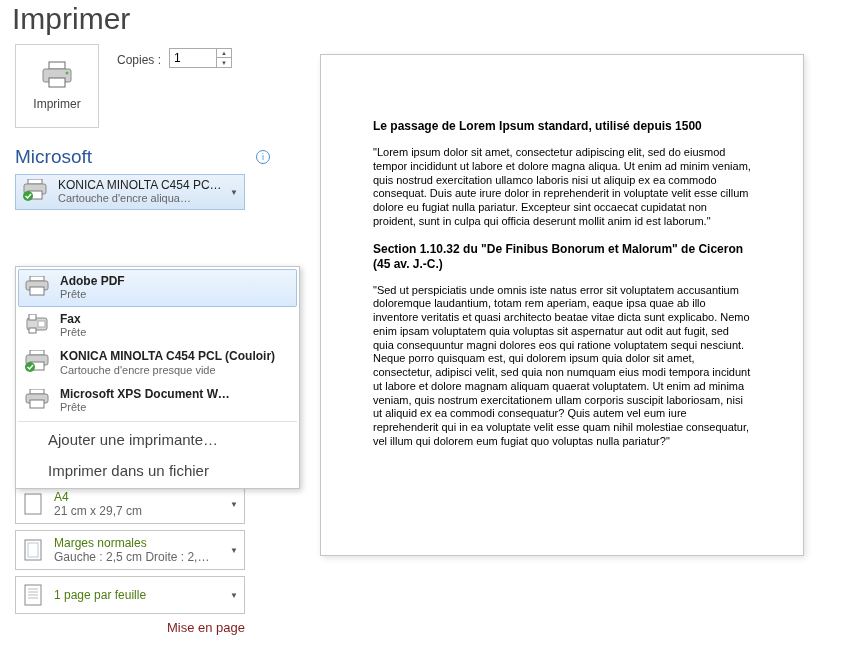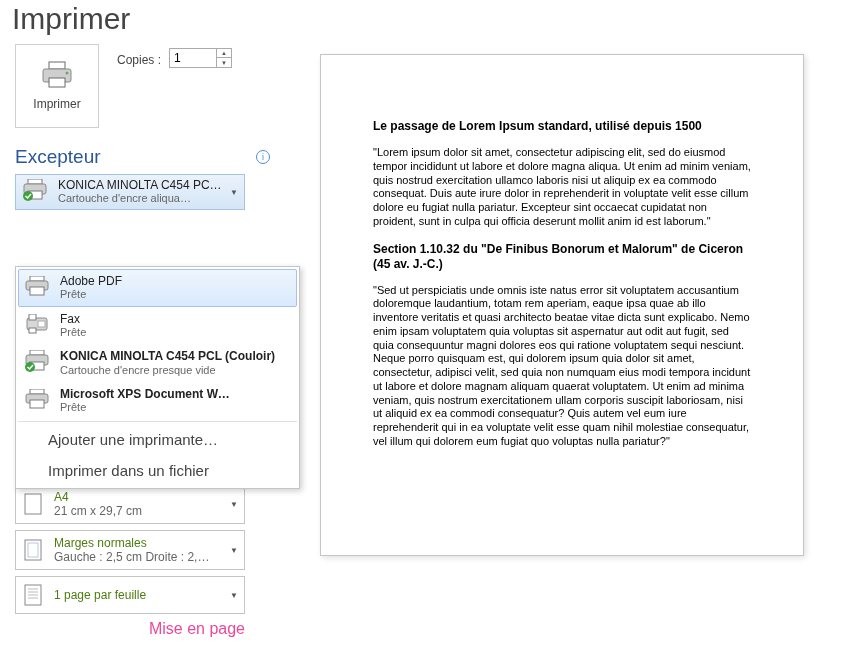--- a/index.html
+++ b/index.html
@@ -26,30 +26,30 @@
     .dd.selected-printer { background:linear-gradient(#eaf2fb,#d5e6f7); border:1px solid #a4c3e6; }
     .dd .chev, .setting-row .chev { position:absolute; right:6px; top:50%; transform:translateY(-50%); font-size:8px; color:#555; }
     .dd-icon, .opt-icon { width:28px; height:24px; margin-right:8px; flex-shrink:0; display:flex; align-items:center; justify-content:center; }
     .dd-txt { line-height:1.2; }
     .dd-title { font-size:12px; color:#222; white-space:nowrap; overflow:hidden; text-overflow:ellipsis; max-width:170px; }
     .dd-sub { font-size:11px; color:#666; white-space:nowrap; overflow:hidden; text-overflow:ellipsis; max-width:170px; }
     
     .popup { position:absolute; left:15px; top:222px; width:285px; background:#fff; border:1px solid #c5c5c5; box-shadow:2px 2px 6px rgba(0,0,0,0.2); z-index:20; padding:2px; }
     .popup .dd-option { width:100%; border:none; padding:5px 6px; }
     .popup .dd-option.hover { background:linear-gradient(#eef5fc,#d9eafd); border:1px solid #a4c3e6; padding:4px 5px; border-radius:2px; }
-    .popup .dd-option .dd-title { font-weight:400; }
+    .popup .dd-option .dd-title { font-weight:700; }
     .popup .dd-option.sel .dd-title { font-weight:600; }
     .popup-sep { border-top:1px solid #e0e0e0; margin:2px 0; }
     .popup-action { padding:7px 4px 7px 30px; font-size:15px; color:#444; cursor:pointer; }
     
     .setting-row { width:230px; border:1px solid #c5c5c5; background:#fff; display:flex; align-items:center; padding:5px 6px; cursor:pointer; position:relative; margin-bottom:6px; }
     .setting-icon { width:22px; height:26px; margin-right:10px; flex-shrink:0; display:flex; align-items:center; justify-content:center; }
     .setting-txt .dd-title { font-size:12px; color:#4d7c0f; }
     .setting-txt .dd-sub { font-size:12px; color:#666; }
-    .mise-link { font-size:16px; color:#ec4899; text-align:right; width:230px; margin-top:2px; cursor:pointer; }
+    .mise-link { font-size:13px; color:#7f1d1d; text-align:right; width:230px; margin-top:2px; cursor:pointer; }
     
     .preview-page { width:484px; height:502px; border:1px solid #c5c5c5; box-shadow:2px 2px 6px rgba(0,0,0,0.12); background:#fff; padding:64px 52px 40px 52px; font-family:"Times New Roman", serif; font-size:11px; line-height:1.25; color:#000; }
     .preview-page h4 { font-size:12px; font-weight:700; margin-bottom:12px; }
     .preview-page p { margin-bottom:13px; text-align:left; }
   </style>
 </head>
 <body>
 
 <div class="page-title">Imprimer</div>
 
@@ -71,21 +71,21 @@
           <input class="copies-input" value="1" style="">
           <div class="spin-btns">
               <div>▲</div>
               <div>▼</div>
             </div>
         </div>
       </div>
     </div>
 
     <div class="sec-head">
-      <span>Excepteur</span>
+      <span>Microsoft</span>
       <span class="info-icon">i</span>
     </div>
 
     <div class="dd selected-printer">
       <div class="dd-icon">
         <svg width="28" height="22" viewBox="0 0 28 22">
             <rect x="6" y="0" width="14" height="5" fill="#fff" stroke="#7a7a7a"></rect>
             <rect x="2" y="5" width="22" height="10" rx="2" fill="#d0d0d0" stroke="#8a8a8a"></rect>
             <rect x="6" y="12" width="14" height="8" fill="#fff" stroke="#7a7a7a"></rect>
             <circle cx="6" cy="17" r="5" fill="#3ea03e"></circle>

